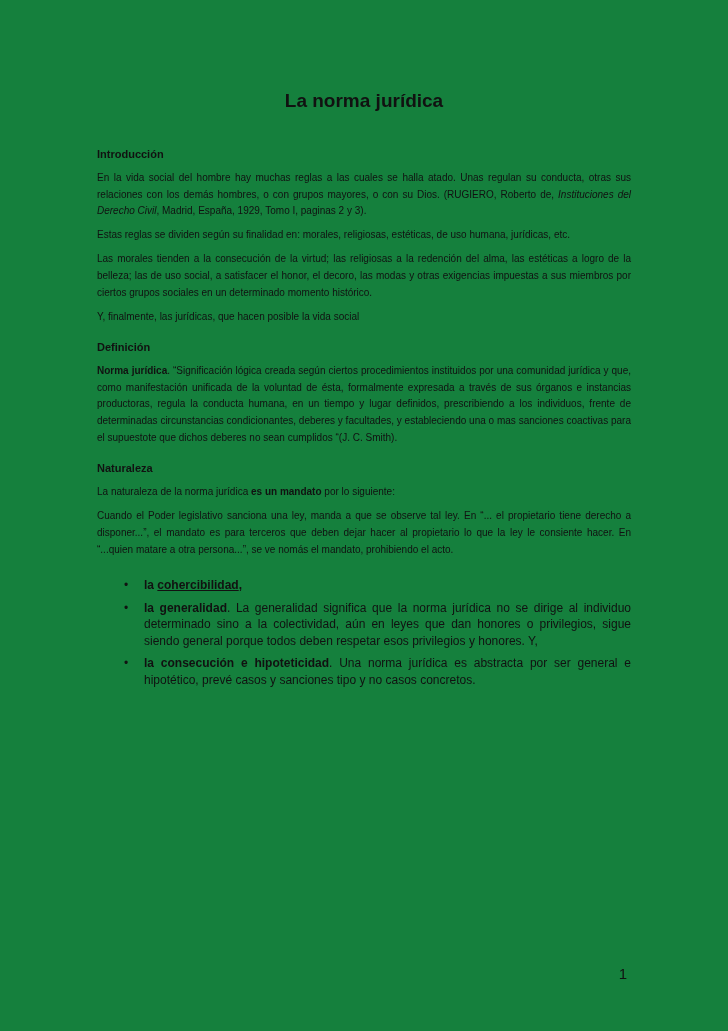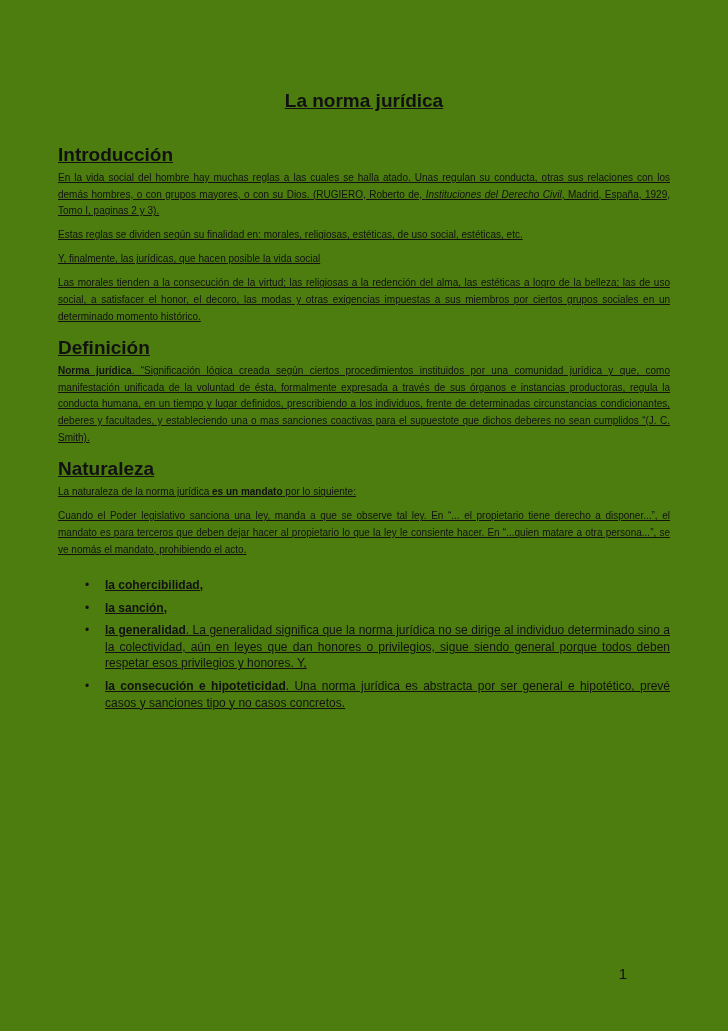--- a/index.html
+++ b/index.html
@@ -11,34 +11,33 @@
     width: 728px;
     height: 1031px;
     position: relative;
     font-family: "Liberation Sans", "DejaVu Sans", sans-serif;
     color: #111111;
     overflow: hidden;
   }
   .page {
     position: absolute;
     inset: 0;
-    padding: 0 58px;
+    padding: 0 97px;
     box-sizing: border-box;
-    background: #4d7c0f;
-    text-decoration: underline;
+    background: #15803d;
   }
   .doc-title {
     font-size: 19px;
     font-weight: bold;
     text-align: center;
     line-height: 22px;
     margin: 90px 0 34px 0;
   }
   h2.section-heading {
-    font-size: 19px;
+    font-size: 11px;
     font-weight: bold;
     line-height: 17px;
     margin: 14px 0 7px 0;
   }
   p.para {
     font-size: 10px;
     line-height: 16.6px;
     margin: 0 0 7.5px 0;
     text-align: justify;
   }
@@ -72,40 +71,39 @@
 </head>
 <body>
 
 <div class="page">
 
   <h1 class="doc-title">La norma jurídica</h1>
 
   <section>
     <h2 class="section-heading">Introducción</h2>
     <p class="para"><span>En la vida social del hombre hay muchas reglas a las cuales se halla atado. Unas regulan su conducta, otras sus relaciones con los demás hombres, o con grupos mayores, o con su Dios. (RUGIERO, Roberto de, </span><span style="font-style: italic;">Instituciones del Derecho Civil</span><span>, Madrid, España, 1929, Tomo I, paginas 2 y 3).</span></p>
-    <p class="para"><span>Estas reglas se dividen según su finalidad en: morales, religiosas, estéticas, de uso social, estéticas, etc.</span></p>
+    <p class="para"><span>Estas reglas se dividen según su finalidad en: morales, religiosas, estéticas, de uso humana, jurídicas, etc.</span></p>
+    <p class="para"><span>Las morales tienden a la consecución de la virtud; las religiosas a la redención del alma, las estéticas a logro de la belleza; las de uso social, a satisfacer el honor, el decoro, las modas y otras exigencias impuestas a sus miembros por ciertos grupos sociales en un determinado momento histórico.</span></p>
     <p class="para"><span>Y, finalmente, las jurídicas, que hacen posible la vida social</span></p>
-    <p class="para"><span>Las morales tienden a la consecución de la virtud; las religiosas a la redención del alma, las estéticas a logro de la belleza; las de uso social, a satisfacer el honor, el decoro, las modas y otras exigencias impuestas a sus miembros por ciertos grupos sociales en un determinado momento histórico.</span></p>
   </section>
 
   <section>
     <h2 class="section-heading">Definición</h2>
     <p class="para"><span style="font-weight: bold;">Norma jurídica</span><span>. “Significación lógica creada según ciertos procedimientos instituidos por una comunidad jurídica y que, como manifestación unificada de la voluntad de ésta, formalmente expresada a través de sus órganos e instancias productoras, regula la conducta humana, en un tiempo y lugar definidos, prescribiendo a los individuos, frente de determinadas circunstancias condicionantes, deberes y facultades, y estableciendo una o mas sanciones coactivas para el supuestote que dichos deberes  no sean cumplidos “(J. C. Smith).</span></p>
   </section>
 
   <section>
     <h2 class="section-heading">Naturaleza</h2>
     <p class="para"><span>La naturaleza de la norma jurídica </span><span style="font-weight: bold;">es un mandato</span><span> por lo siguiente:</span></p>
     <p class="para"><span>Cuando el Poder legislativo sanciona una ley, manda a que se observe tal ley. En “... el propietario tiene derecho a disponer...”, el mandato es para terceros que deben dejar hacer al propietario lo que la ley le consiente hacer. En “...quien matare a otra persona...”, se ve nomás el mandato, prohibiendo el acto.</span></p>
   </section>
 
   <section>
     <ul class="bullet-list">
       <li><span style="font-weight: bold;">la </span><span style="font-weight: bold; text-decoration: underline;">cohercibilidad</span><span style="font-weight: bold;">,</span></li>
-      <li><span style="font-weight: bold;">la sanción</span><span style="font-weight: bold;">,</span></li>
       <li><span style="font-weight: bold; margin-top: 23px;">la generalidad</span><span>. La generalidad significa que la norma jurídica no se dirige al individuo determinado sino a la colectividad, aún en leyes que dan honores o privilegios, sigue siendo general porque todos deben respetar esos privilegios y honores. Y,</span></li>
       <li><span style="font-weight: bold;">la consecución e hipoteticidad</span><span>. Una norma jurídica es abstracta por ser general e hipotético, prevé casos y sanciones tipo y no casos concretos.</span></li>
     </ul>
   </section>
 
   <div class="page-number">1</div>
 
 </div>
 
 </body></html>

